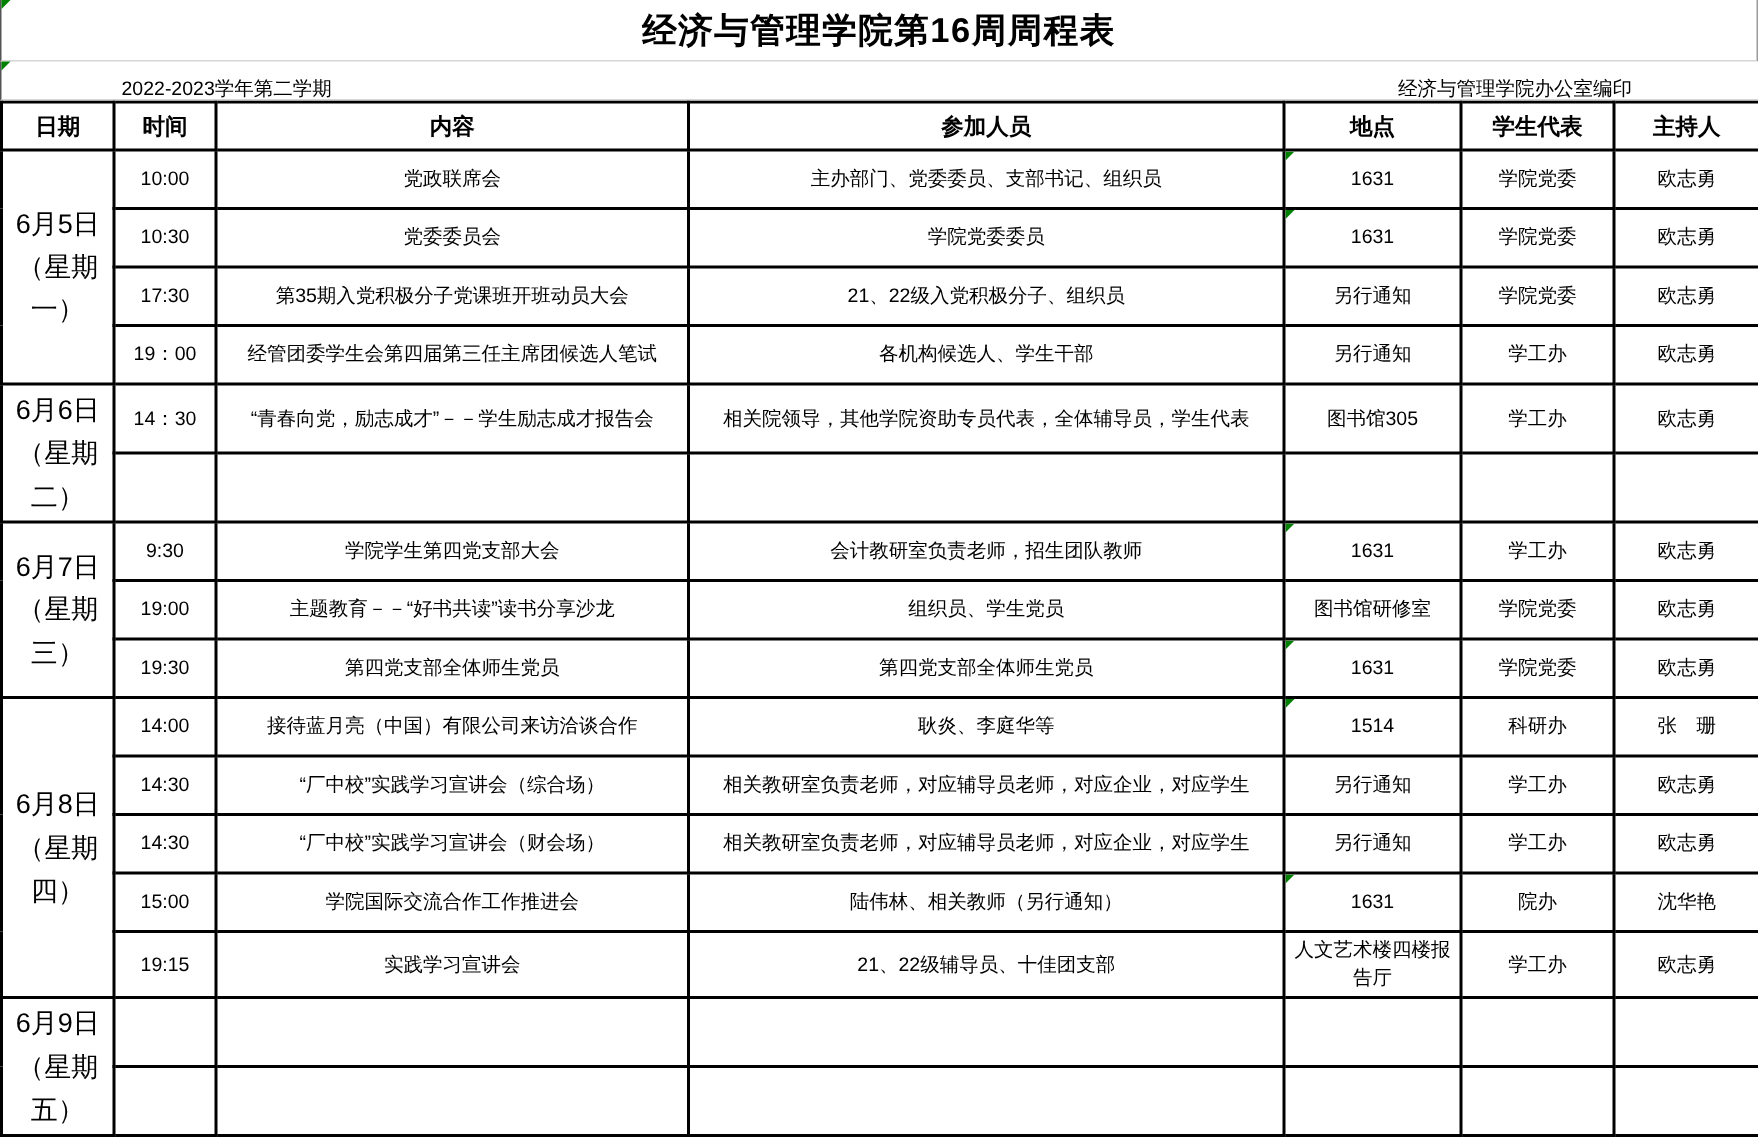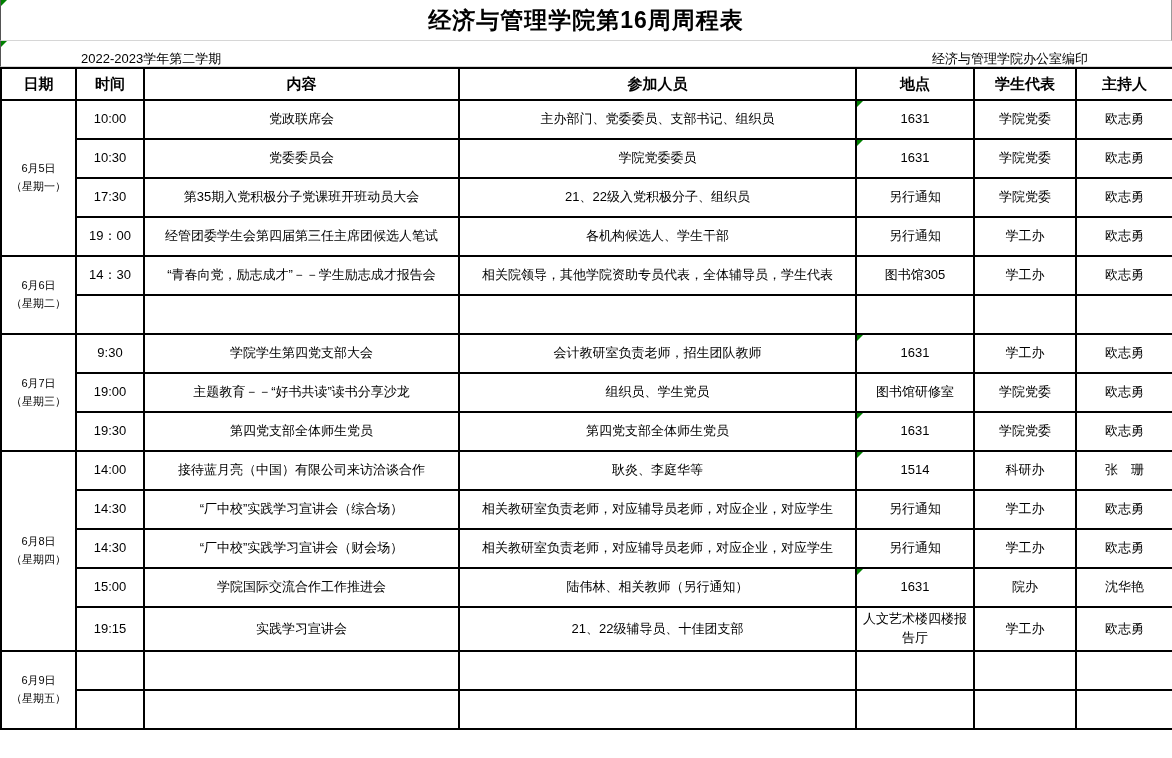--- a/index.html
+++ b/index.html
@@ -22,21 +22,21 @@
              border-top:6px solid #008000; border-right:6px solid transparent; }
 
   
   table { border-collapse:collapse; table-layout:fixed; width:1172px; height:663px; }
   th, td { border:2px solid #000; text-align:center; vertical-align:middle;
            padding:2px 4px; overflow:hidden; position:relative; }
   th { font-size:15px; font-weight:bold; }
   thead tr { height:32px; }
   tbody tr { height:39px; }
   td { font-size:13px; line-height:1.45; }
-  .date-cell { font-size:11px; line-height:1.6; }
+  .date-cell { font-size:18px; line-height:1.6; }
 </style>
 </head>
 <body>
 
 <div class="sheet">
 
   <div class="top-row title-row">
     <span class="err-tri"></span>
     <div class="title-text">经济与管理学院第16周周程表</div>
   </div>

